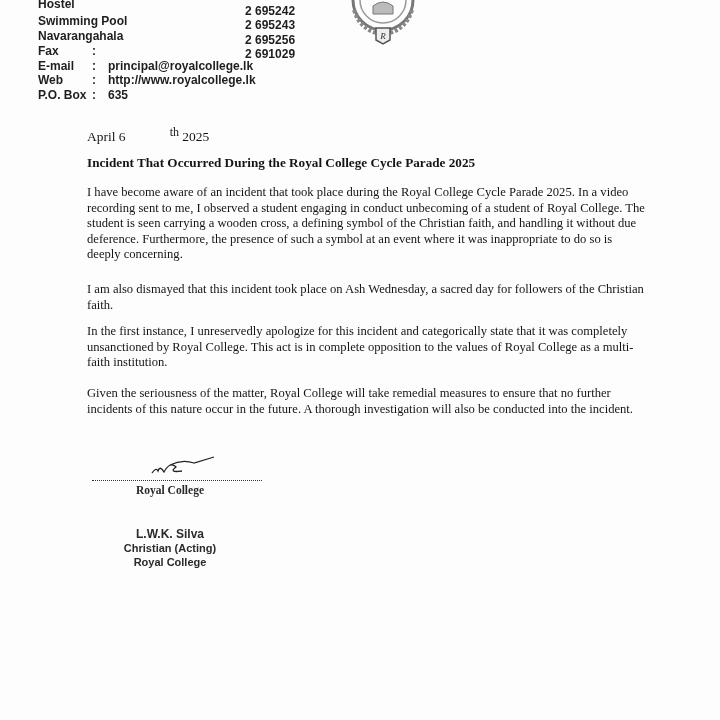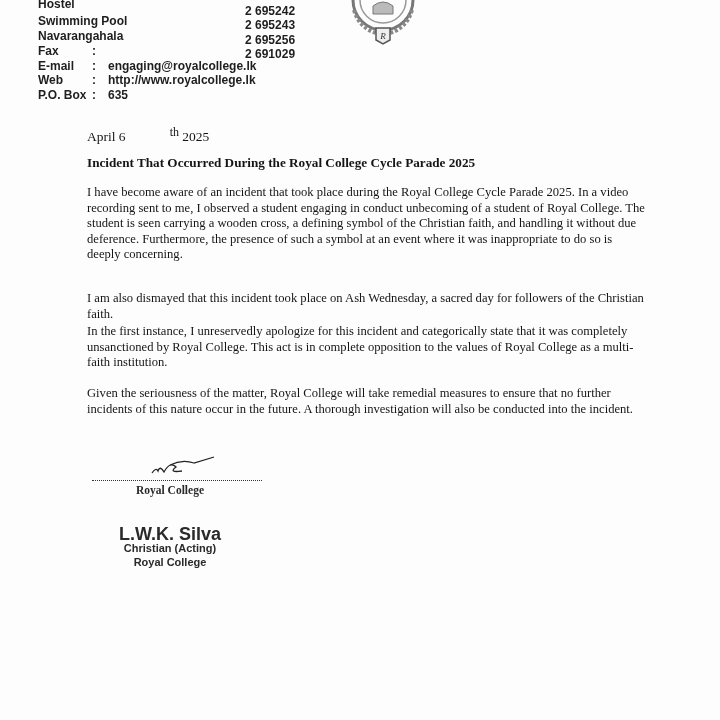--- a/index.html
+++ b/index.html
@@ -27,33 +27,33 @@
 
   .letter {
     position:absolute; left:87px; top:0; width:560px;
     font-family:"Liberation Serif", serif; font-size:12.6px; color:#151515;
   }
   .date { position:absolute; top:125px; left:0; font-size:13.5px; }
   .date sup { font-size:12px; vertical-align: 5px; margin-left: 44px; }
   .subject { position:absolute; top:155px; left:0; font-weight:bold; font-size:13.2px; white-space:nowrap; }
   .para { position:absolute; left:0; width:560px; line-height:15.5px; margin:0; }
   .p1 { top:185px; }
-  .p2 { top:291px; }
+  .p2 { top:282px; }
   .p3 { top:324px; }
   .p4 { top:386px; }
 
   .sig { position:absolute; left:92px; top:455px; width:160px; }
   .sig svg { position:absolute; left:50px; top:0; }
   .dots { position:absolute; left:0; top:25px; width:170px; border-top:1px dotted #333; }
   .sigblock {
     position:absolute; font-family:"Liberation Sans", sans-serif; font-weight:bold;
     color:#2a2a2a; text-align:center; left:100px; width:170px;
   }
   .sb1 { top:483px; font-size:11.5px; font-family:"Liberation Serif", serif; line-height:15px; left:85px; width:170px; }
-  .sb2 { top:526px; font-size:18px; line-height:16px; left:85px; width:170px; }
+  .sb2 { top:526px; font-size:12px; line-height:16px; left:85px; width:170px; }
   .sb3 { top:542px; font-size:11px; line-height:13.5px; left:85px; width:170px; }
 </style>
 </head>
 <body>
 
 <div class="contact">
   <div class="row" style="top:0px">
     <span class="lbl">Hostel</span>
   </div>
   <div class="row" style="top:17px">
@@ -62,21 +62,21 @@
   <div class="row" style="top:32px">
     <span class="lbl">Navarangahala</span>
   </div>
   <div class="row" style="top:47px">
     <span class="lbl">Fax</span>
     <span class="colon">:</span>
   </div>
   <div class="row" style="top:62px">
     <span class="lbl">E-mail</span>
     <span class="colon">:</span>
-    <span class="val">engaging@royalcollege.lk</span>
+    <span class="val">principal@royalcollege.lk</span>
   </div>
   <div class="row" style="top:76px">
     <span class="lbl">Web</span>
     <span class="colon">:</span>
     <span class="val">http://www.royalcollege.lk</span>
   </div>
   <div class="row" style="top:91px">
     <span class="lbl">P.O. Box</span>
     <span class="colon">:</span>
     <span class="val">635</span>

